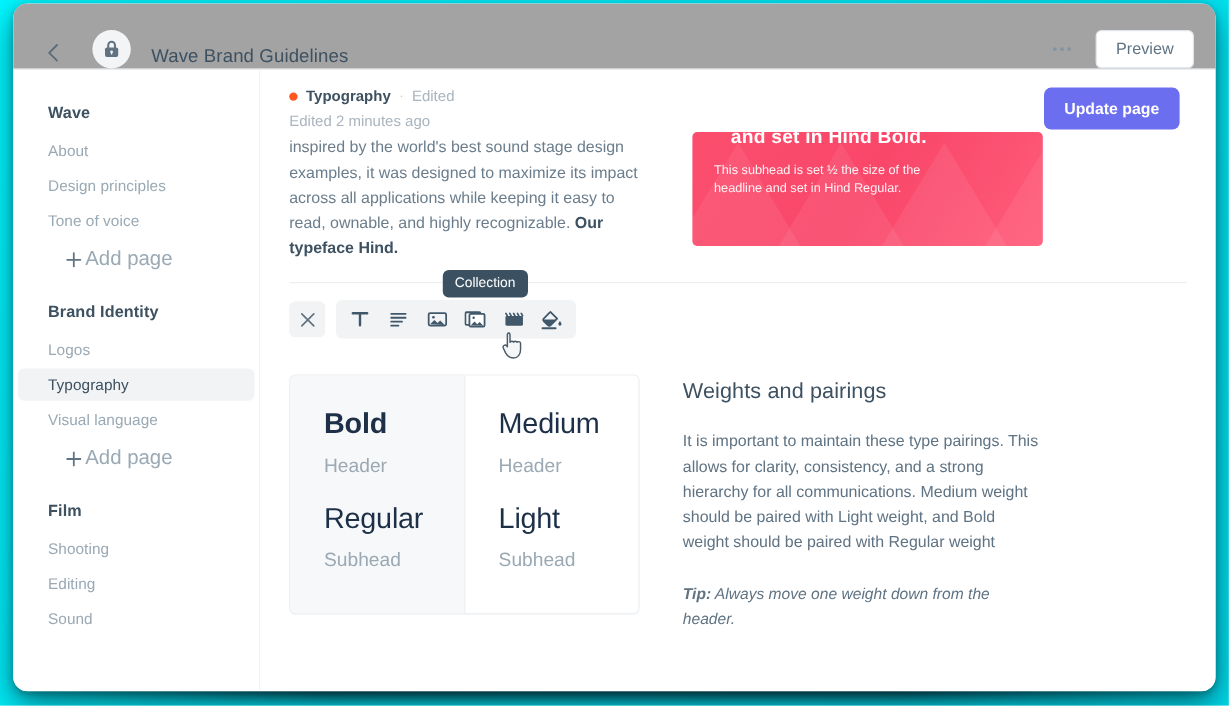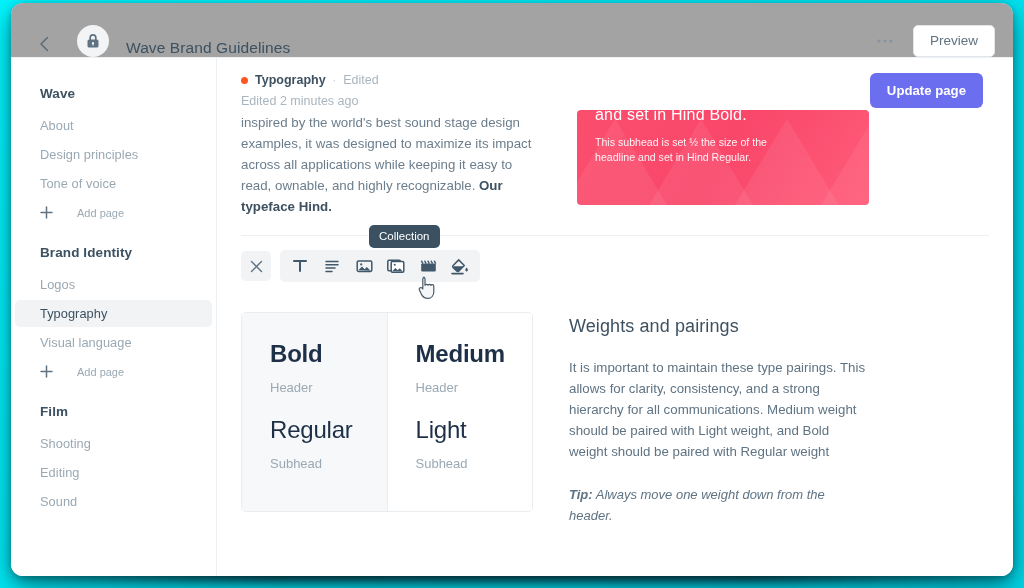--- a/index.html
+++ b/index.html
@@ -104,24 +104,24 @@
     margin: 0 4px 2px 4px;
     padding-left: 25px;
     letter-spacing: .05px;
   }
   .nav-item.active {
     background: #f1f3f5;
     color: #3d5161;
     font-weight: 400;
   }
   .nav-add {
-    display: flex; align-items: center; gap: 24px;
-    font-size: 11px;
+    display: flex; align-items: center; gap: 3px;
+    font-size: 17px;
     color: #9aa9b4;
-    padding: 7px 0 6px 29px;
+    padding: 7px 0 6px 44px;
     cursor: pointer;
   }
   .plus-ico { color: #5f7383; font-size: 16px; line-height: 10px; font-weight: 400;}
 
   
   .content {
     flex: 1;
     position: relative;
     background: #fff;
     overflow: hidden;
@@ -185,23 +185,24 @@
   }
   .pink-card .tri {
     position: absolute; bottom: 0;
     width: 0; height: 0;
     border-left: 52px solid transparent;
     border-right: 52px solid transparent;
     border-bottom: 86px solid rgba(255,255,255,0.07);
   }
   .pink-head {
     position: relative;
-    color: #fff; font-weight: 400; font-size: 16px;
+    color: #fff; font-weight: 700; font-size: 16px;
     margin-top: -4px;
     letter-spacing: .2px;
+    margin-left: 14px;
   }
   .pink-sub {
     position: relative;
     color: rgba(255,255,255,0.92);
     font-size: 10.6px;
     line-height: 15px;
     margin-top: 11px;
     max-width: 200px;
   }
 
@@ -269,25 +270,25 @@
   }
   .wc-half.left { background: #f7f8f9; border-right: 1px solid #e9edf0; }
   .wc-half.right { background: #fff; }
   .wc-word {
     color: #1d3047;
     font-size: 24px;
     line-height: 26px;
     letter-spacing: -.2px;
   }
   .wc-word.bold { font-weight: 700; }
-  .wc-word.medium { font-weight: 700; }
+  .wc-word.medium { font-weight: 400; }
   .wc-word.regular { font-weight: 400; }
   .wc-word.light { font-weight: 300; }
   .wc-label {
-    font-size: 13px;
+    font-size: 16px;
     color: #9aa9b4;
     margin-top: 13px;
     margin-bottom: 22px;
   }
   .wc-label.last { margin-bottom: 0; }
 
   .weights-col { width: 300px; padding-top: 4px; }
   .weights-title {
     font-size: 18px;
     color: #3d5161;

